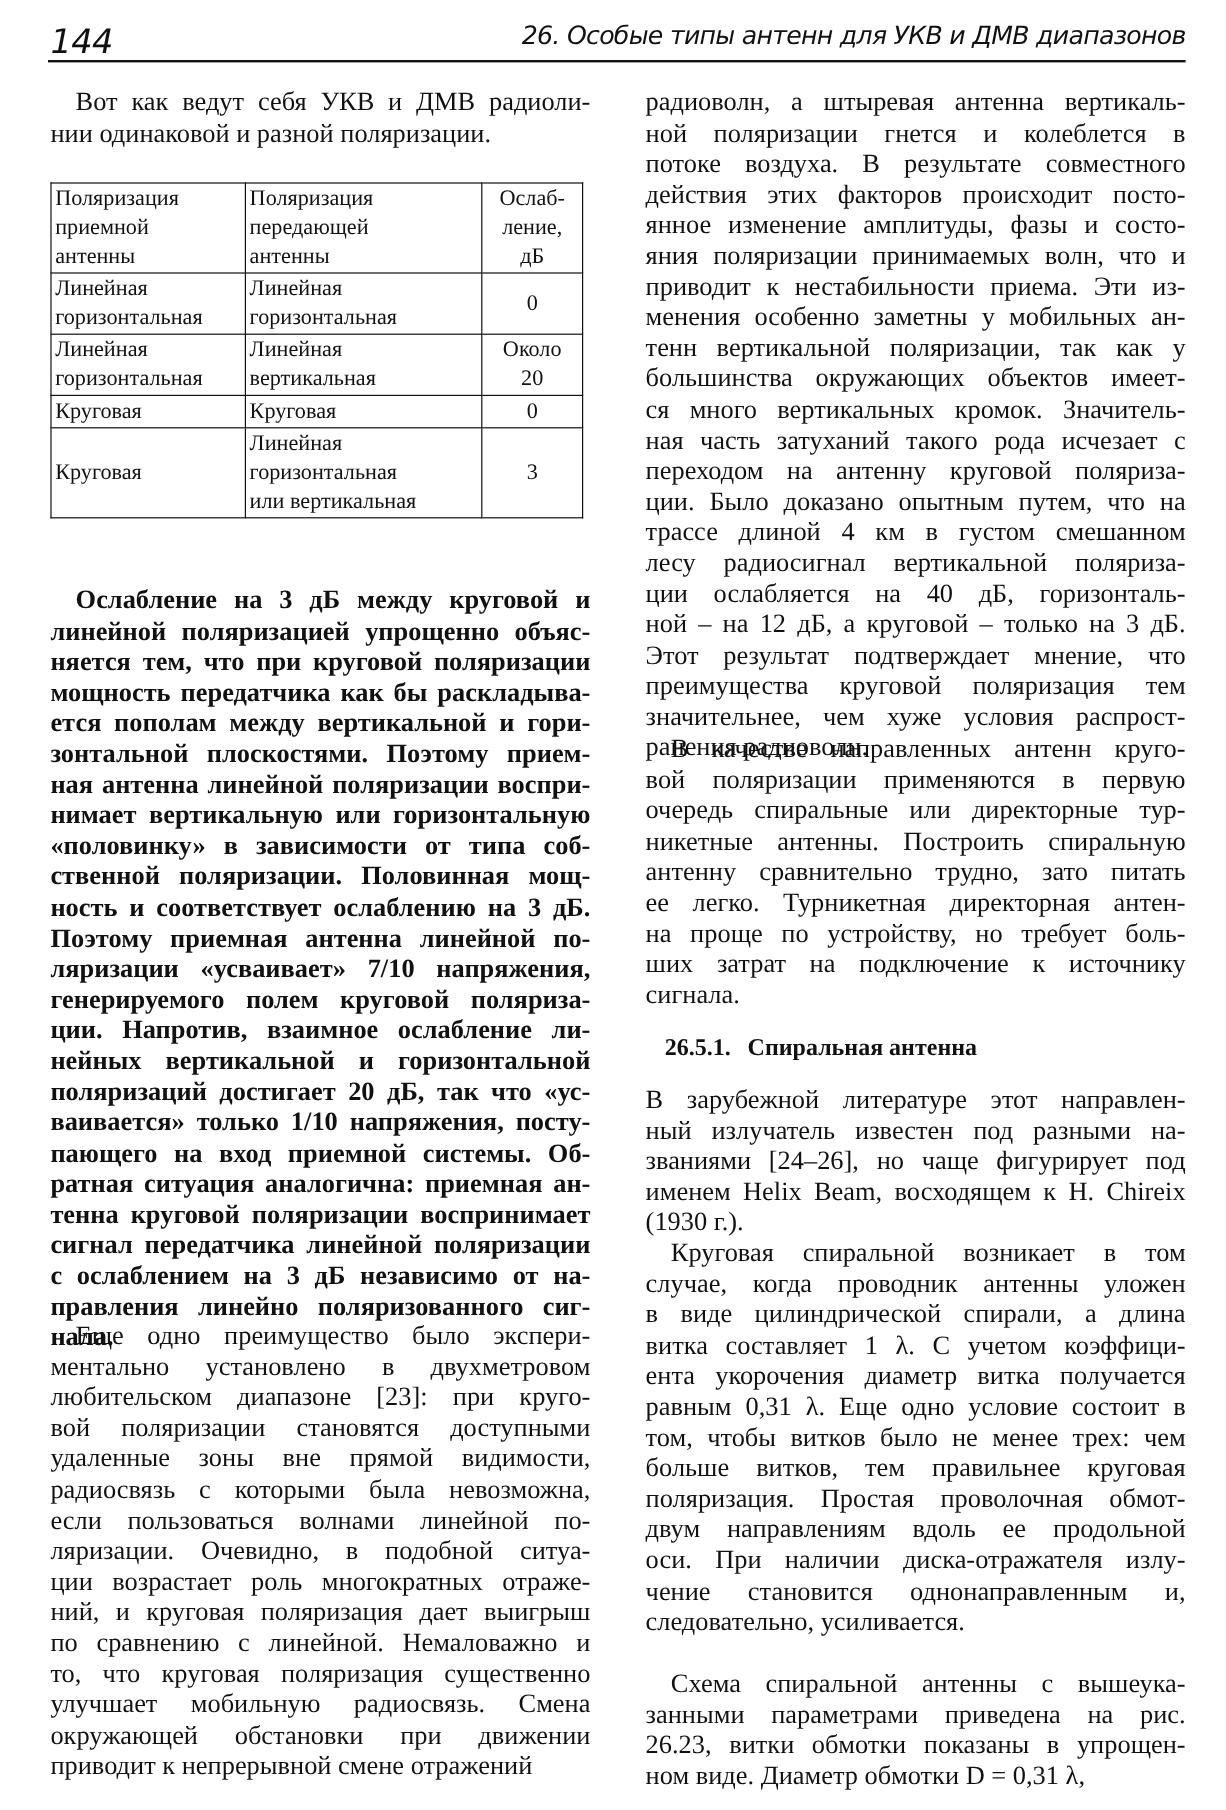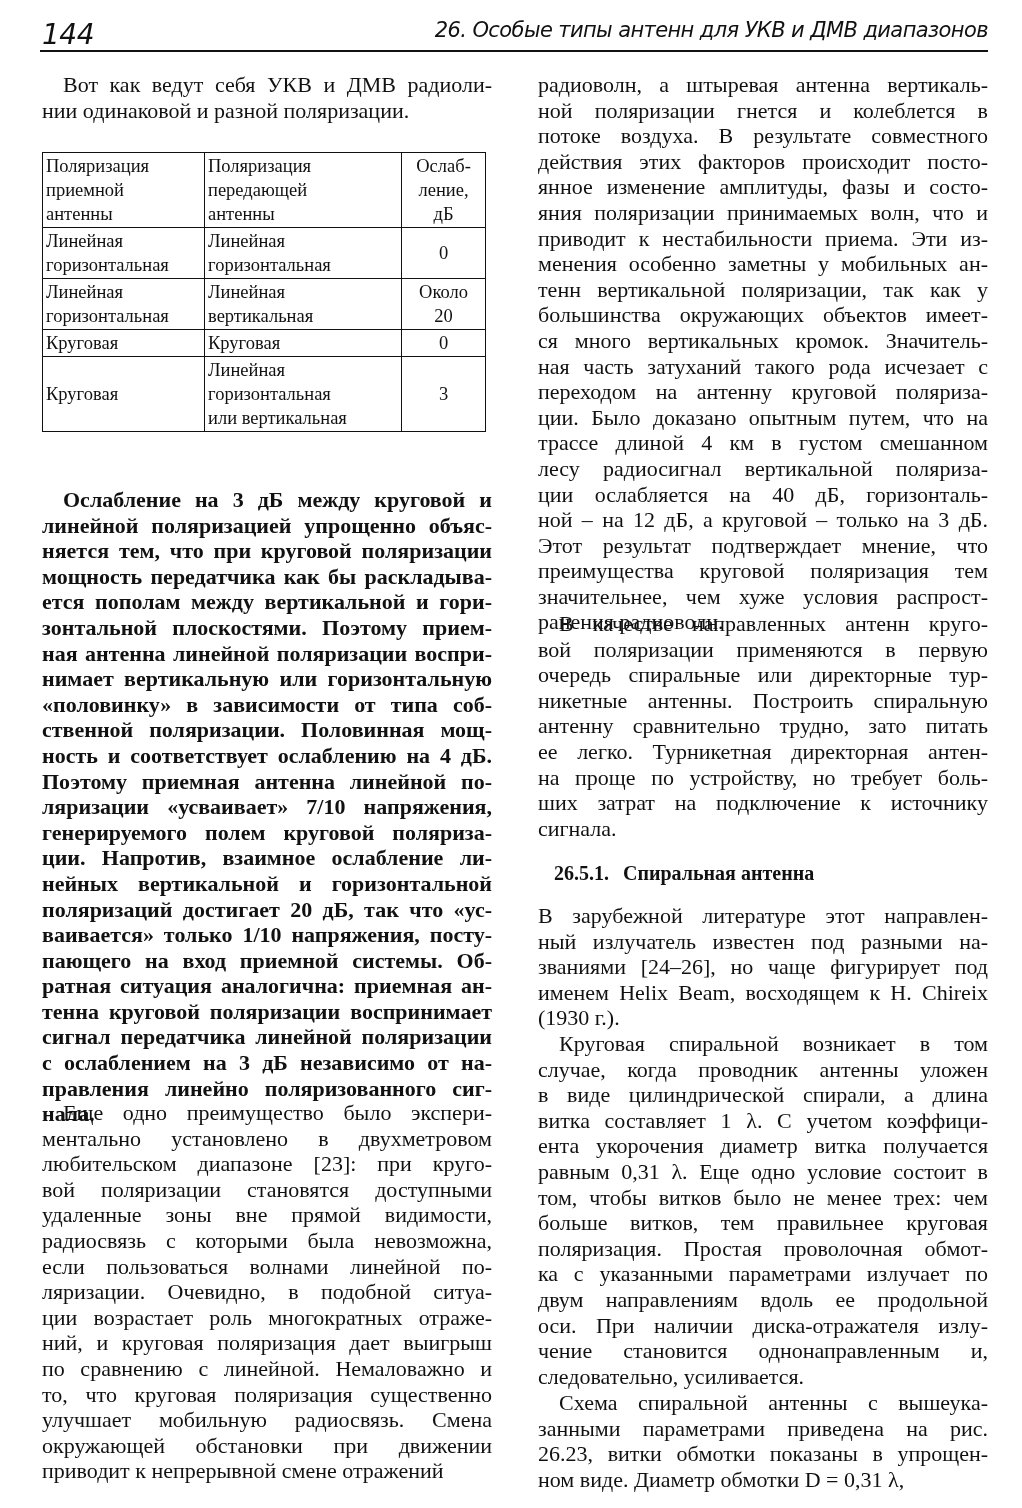--- a/index.html
+++ b/index.html
@@ -113,21 +113,21 @@
     <span class="line indent">Ослабление на 3 дБ между круговой и</span>
     <span class="line">линейной поляризацией упрощенно объяс-</span>
     <span class="line">няется тем, что при круговой поляризации</span>
     <span class="line">мощность передатчика как бы раскладыва-</span>
     <span class="line">ется пополам между вертикальной и гори-</span>
     <span class="line">зонтальной плоскостями. Поэтому прием-</span>
     <span class="line">ная антенна линейной поляризации воспри-</span>
     <span class="line">нимает вертикальную или горизонтальную</span>
     <span class="line">«половинку» в зависимости от типа соб-</span>
     <span class="line">ственной поляризации. Половинная мощ-</span>
-    <span class="line">ность и соответствует ослаблению на 4 дБ.</span>
+    <span class="line">ность и соответствует ослаблению на 3 дБ.</span>
     <span class="line">Поэтому приемная антенна линейной по-</span>
     <span class="line">ляризации «усваивает» 7/10 напряжения,</span>
     <span class="line">генерируемого полем круговой поляриза-</span>
     <span class="line">ции. Напротив, взаимное ослабление ли-</span>
     <span class="line">нейных вертикальной и горизонтальной</span>
     <span class="line">поляризаций достигает 20 дБ, так что «ус-</span>
     <span class="line">ваивается» только 1/10 напряжения, посту-</span>
     <span class="line">пающего на вход приемной системы. Об-</span>
     <span class="line">ратная ситуация аналогична: приемная ан-</span>
     <span class="line">тенна круговой поляризации воспринимает</span>
@@ -204,21 +204,20 @@
 <div class="col right" style="top:1031px;">
     <span class="line indent">Круговая спиральной возникает в том</span>
     <span class="line">случае, когда проводник антенны уложен</span>
     <span class="line">в виде цилиндрической спирали, а длина</span>
     <span class="line">витка составляет 1 λ. С учетом коэффици-</span>
     <span class="line">ента укорочения диаметр витка получается</span>
     <span class="line">равным 0,31 λ. Еще одно условие состоит в</span>
     <span class="line">том, чтобы витков было не менее трех: чем</span>
     <span class="line">больше витков, тем правильнее круговая</span>
     <span class="line">поляризация. Простая проволочная обмот-</span>
-    <span class="line">ка с указанными параметрами излучает по</span>
     <span class="line">двум направлениям вдоль ее продольной</span>
     <span class="line">оси. При наличии диска-отражателя излу-</span>
     <span class="line">чение становится однонаправленным и,</span>
     <span class="line last">следовательно, усиливается.</span>
   </div>
 <div class="col right" style="top:1390px;">
     <span class="line indent">Схема спиральной антенны с вышеука-</span>
     <span class="line">занными параметрами приведена на рис.</span>
     <span class="line">26.23, витки обмотки показаны в упрощен-</span>
     <span class="line last">ном виде. Диаметр обмотки D = 0,31 λ,</span>

